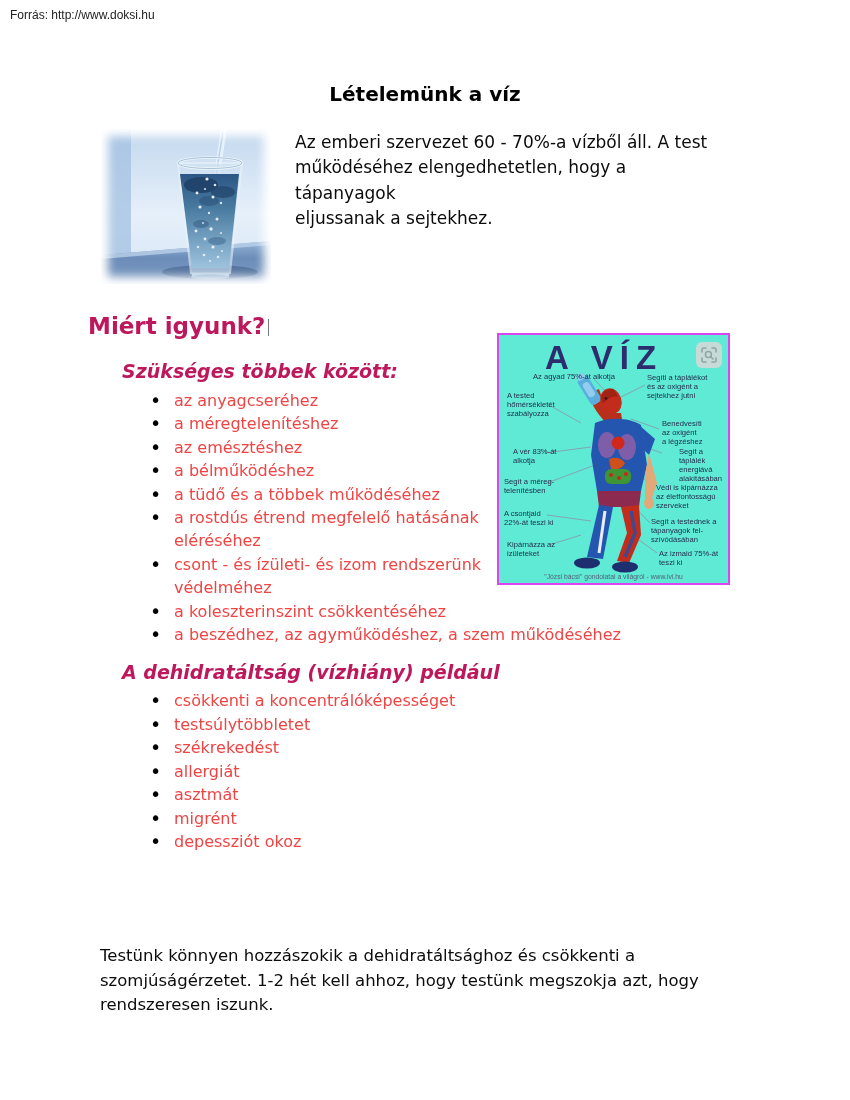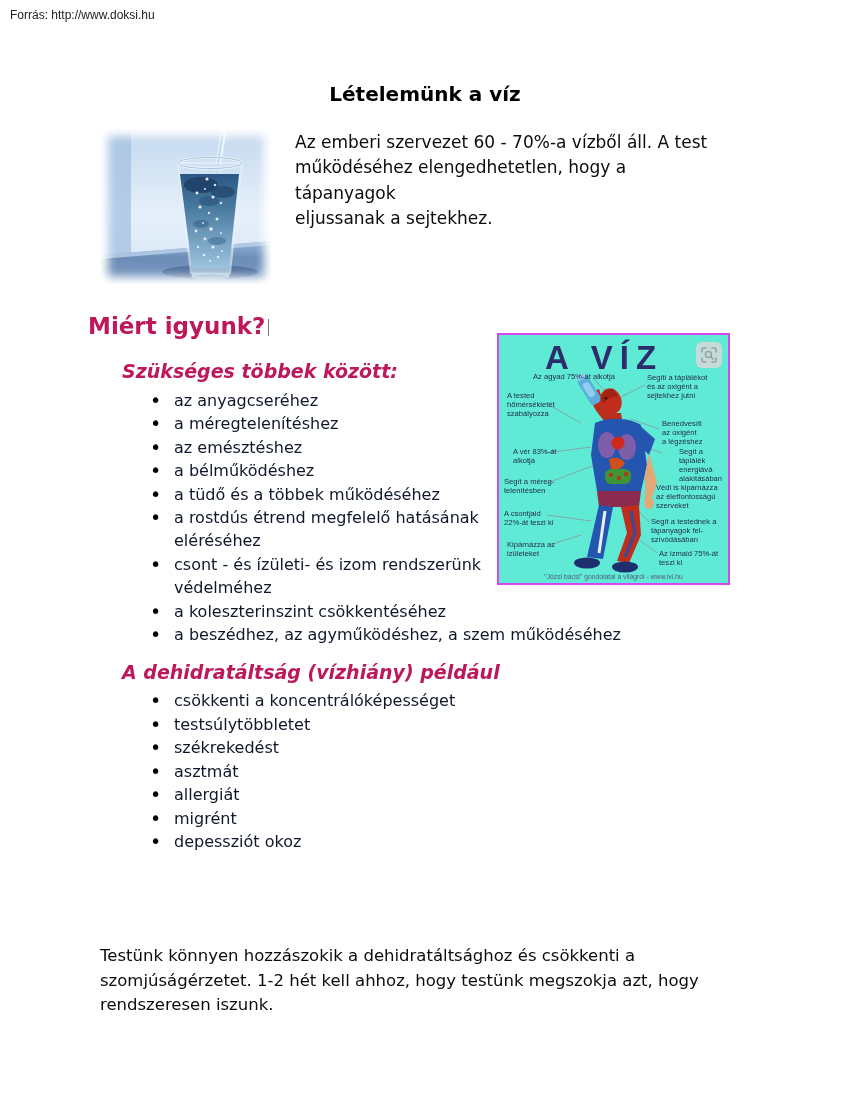--- a/index.html
+++ b/index.html
@@ -49,21 +49,21 @@
     position:absolute; left:122px; top:360px; width:650px;
   }
   .subheading, .heading-dehydration {
     font-size:19px; font-weight:bold; font-style:italic; color:#be185d;
   }
   .subheading { margin-bottom:7px; }
   .heading-dehydration { margin-top:15px; margin-bottom:6px; }
 
   ul.doc-list { list-style:none; padding-left:52px; }
   ul.doc-list li {
-    position:relative; font-size:16px; line-height:23.4px; color:#0f172a;
+    position:relative; font-size:16px; line-height:23.4px; color:#ef4444;
     white-space:pre-line;
   }
   ul.doc-list li::before {
     content:"\2022"; position:absolute; left:-24px; top:0;
     font-size:19px; line-height:23.4px; color:#000;
   }
 
   .closing {
     position:absolute; left:100px; top:944px; width:680px;
     font-size:16.5px; line-height:24.6px; color:#0b0b0b;
@@ -193,22 +193,22 @@
 védelméhez</li>
       <li>a koleszterinszint csökkentéséhez</li>
       <li>a beszédhez, az agyműködéshez, a szem működéséhez</li>
     </ul>
 
     <div class="heading-dehydration">A dehidratáltság (vízhiány) például</div>
     <ul class="doc-list">
       <li>csökkenti a koncentrálóképességet</li>
       <li>testsúlytöbbletet</li>
       <li>székrekedést</li>
+      <li>allergiát</li>
       <li>asztmát</li>
-      <li>allergiát</li>
       <li>migrént</li>
       <li>depessziót okoz</li>
     </ul>
   </div>
 
   <p class="closing pre">Testünk könnyen hozzászokik a dehidratáltsághoz és csökkenti a
 szomjúságérzetet. 1-2 hét kell ahhoz, hogy testünk megszokja azt, hogy
 rendszeresen iszunk.</p>
 
   <div class="infographic">

